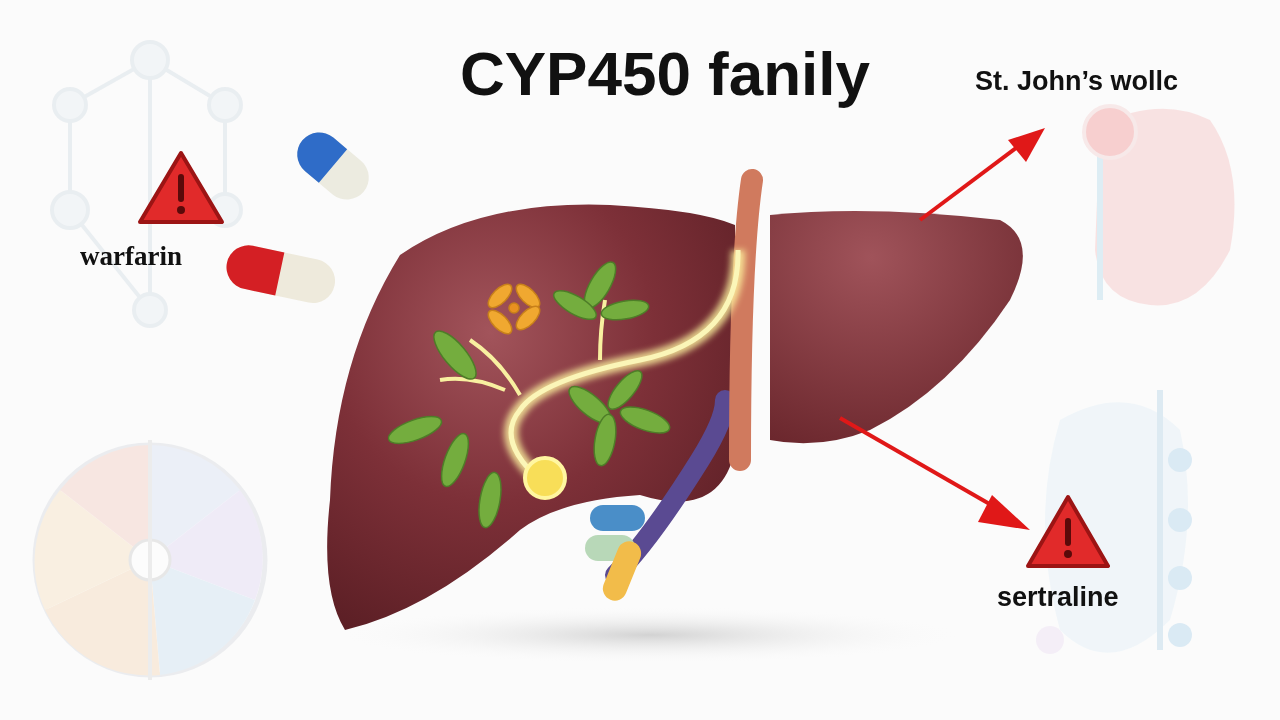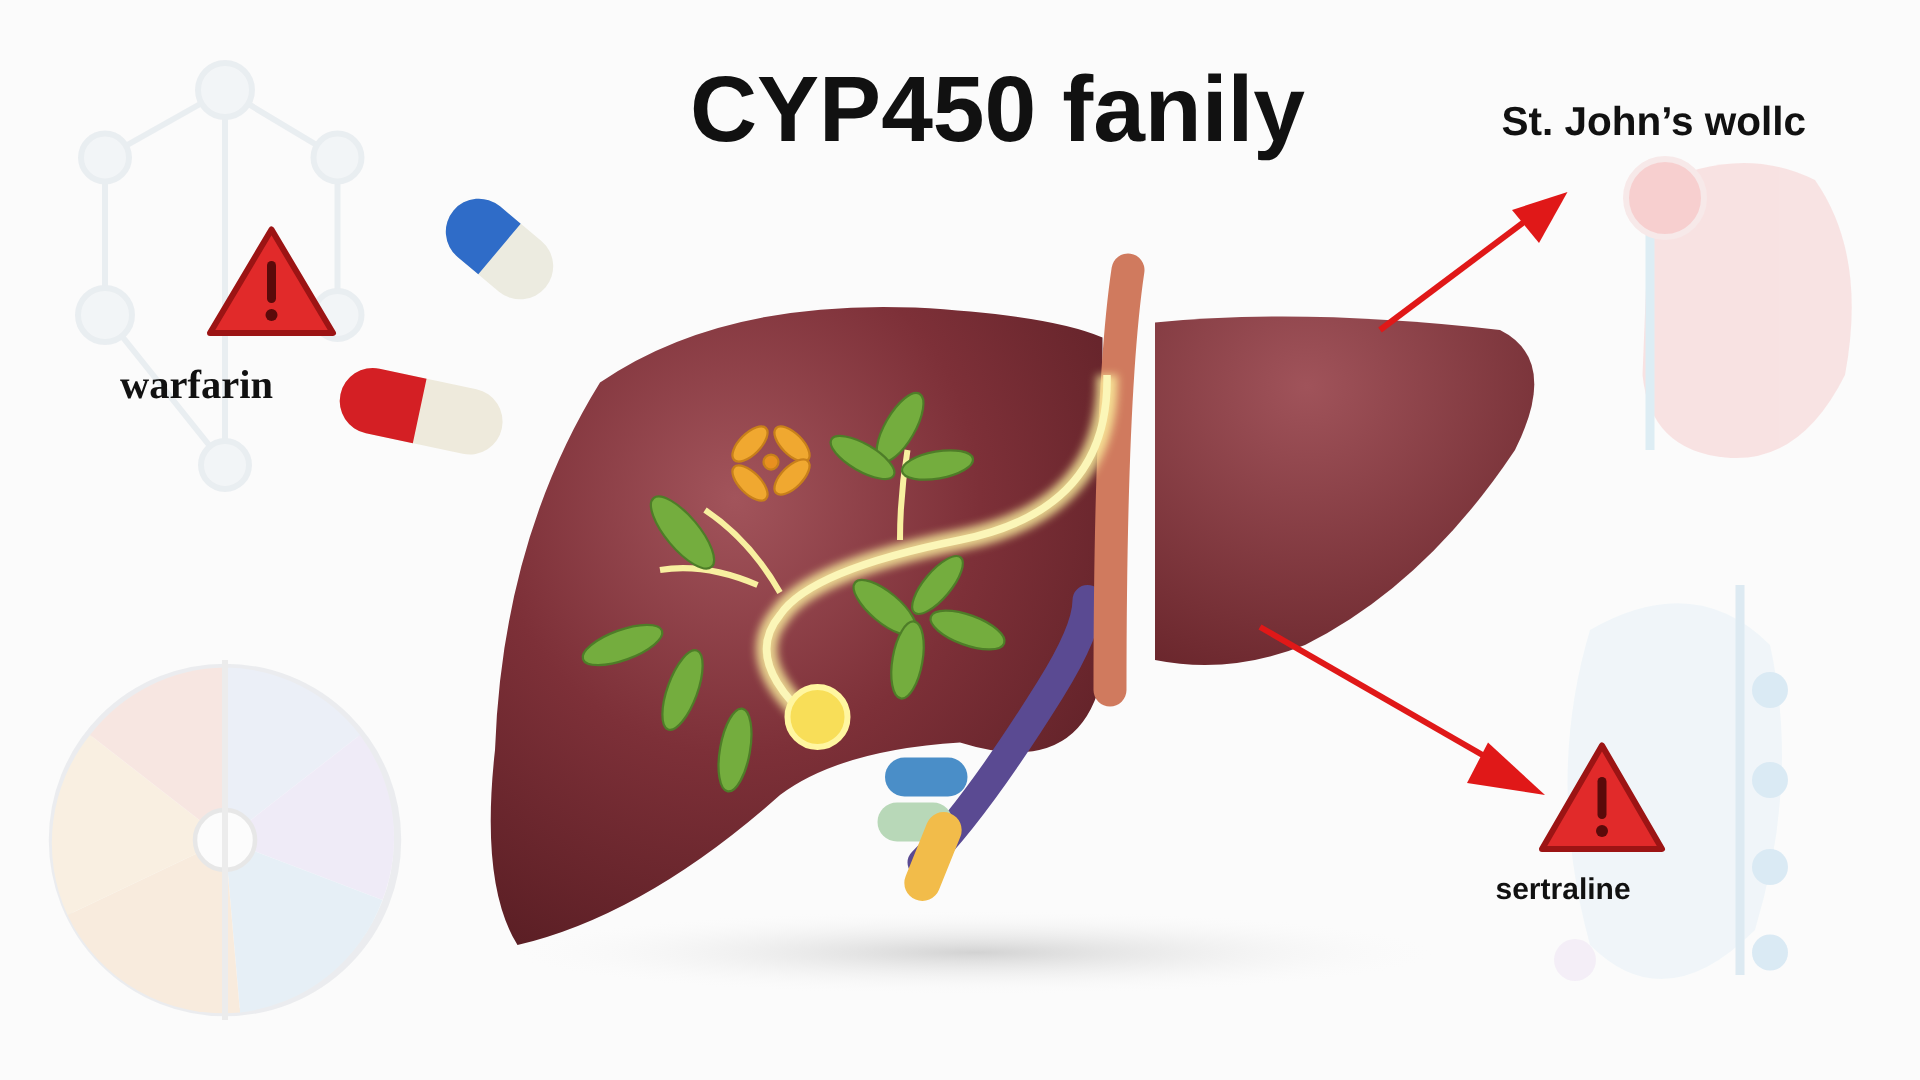--- a/index.html
+++ b/index.html
@@ -7,23 +7,23 @@
     width: 1280px; height: 720px; overflow: hidden; position: relative;
     background: #fbfbfb;
     font-family: "Liberation Sans", sans-serif;
   }
   .scene { position: absolute; left: 0; top: 0; width: 1280px; height: 720px; }
   .label {
     position: absolute; color: #111; font-weight: bold;
     font-family: "Liberation Sans", sans-serif; white-space: nowrap;
   }
   .title { left: 0; width: 1330px; top: 38px; text-align: center; font-size: 62px; letter-spacing: 0px; }
-  .herb { left: 975px; top: 66px; font-size: 27px; margin-left: 26px; }
+  .herb { left: 975px; top: 66px; font-size: 27px; }
   .drug-left { left: 80px; top: 241px; font-size: 27px; font-family: Liberation Serif, serif; }
-  .drug-right { left: 997px; top: 582px; font-size: 20px; }
+  .drug-right { left: 997px; top: 582px; font-size: 27px; }
 </style>
 </head>
 <body>
 
 <svg class="scene" viewBox="0 0 1280 720" xmlns="http://www.w3.org/2000/svg">
   <defs>
     <radialGradient id="liverGrad" cx="0.4" cy="0.3" r="0.8">
       <stop offset="0" stop-color="#a2545b"></stop>
       <stop offset="0.5" stop-color="#7d3038"></stop>
       <stop offset="1" stop-color="#5a1e24"></stop>

